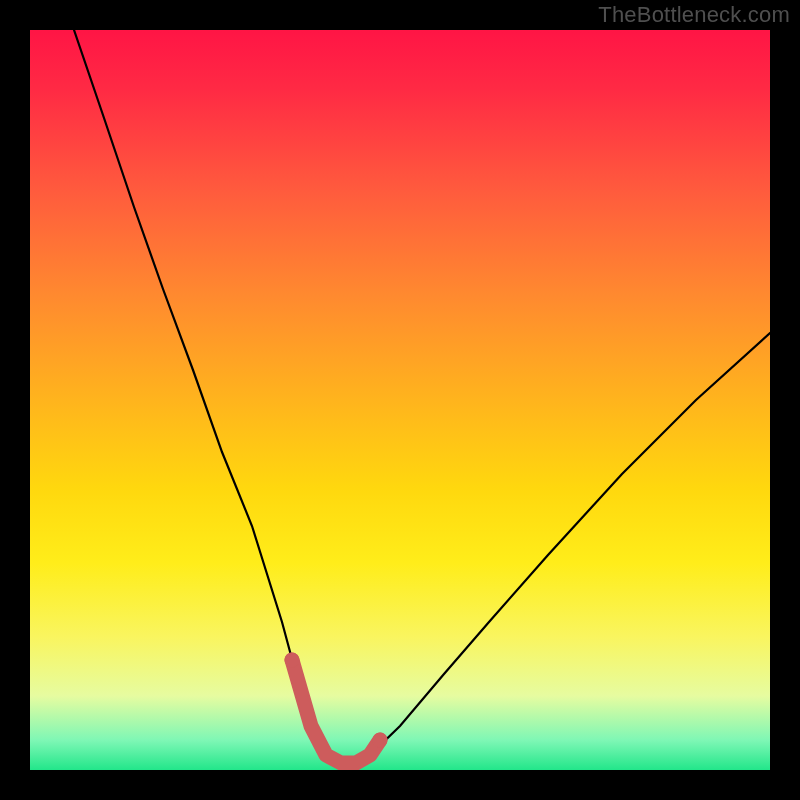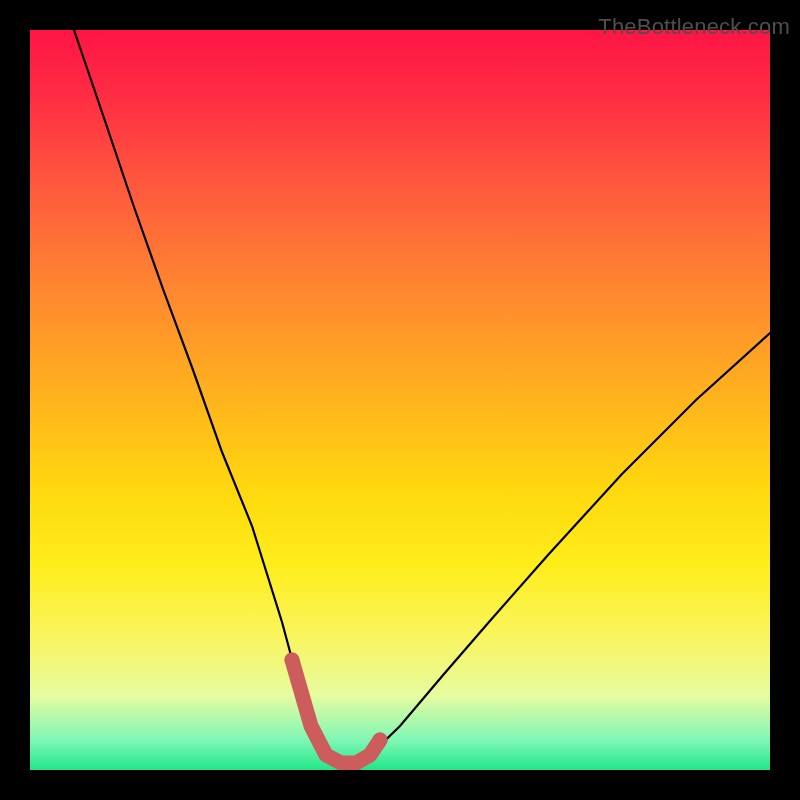--- a/index.html
+++ b/index.html
@@ -12,21 +12,21 @@
     font-family: Arial, Helvetica, sans-serif;
   }
   .frame {
     position: relative;
     width: 800px;
     height: 800px;
     background: #000;
   }
   .watermark {
     position: absolute;
-    top: 14px;
+    top: 2px;
     right: 10px;
     color: #4f4f4f;
     font-size: 22px;
     font-weight: 500;
     letter-spacing: 0.2px;
     z-index: 10;
   }
   .plot-area {
     position: absolute;
     left: 30px;

